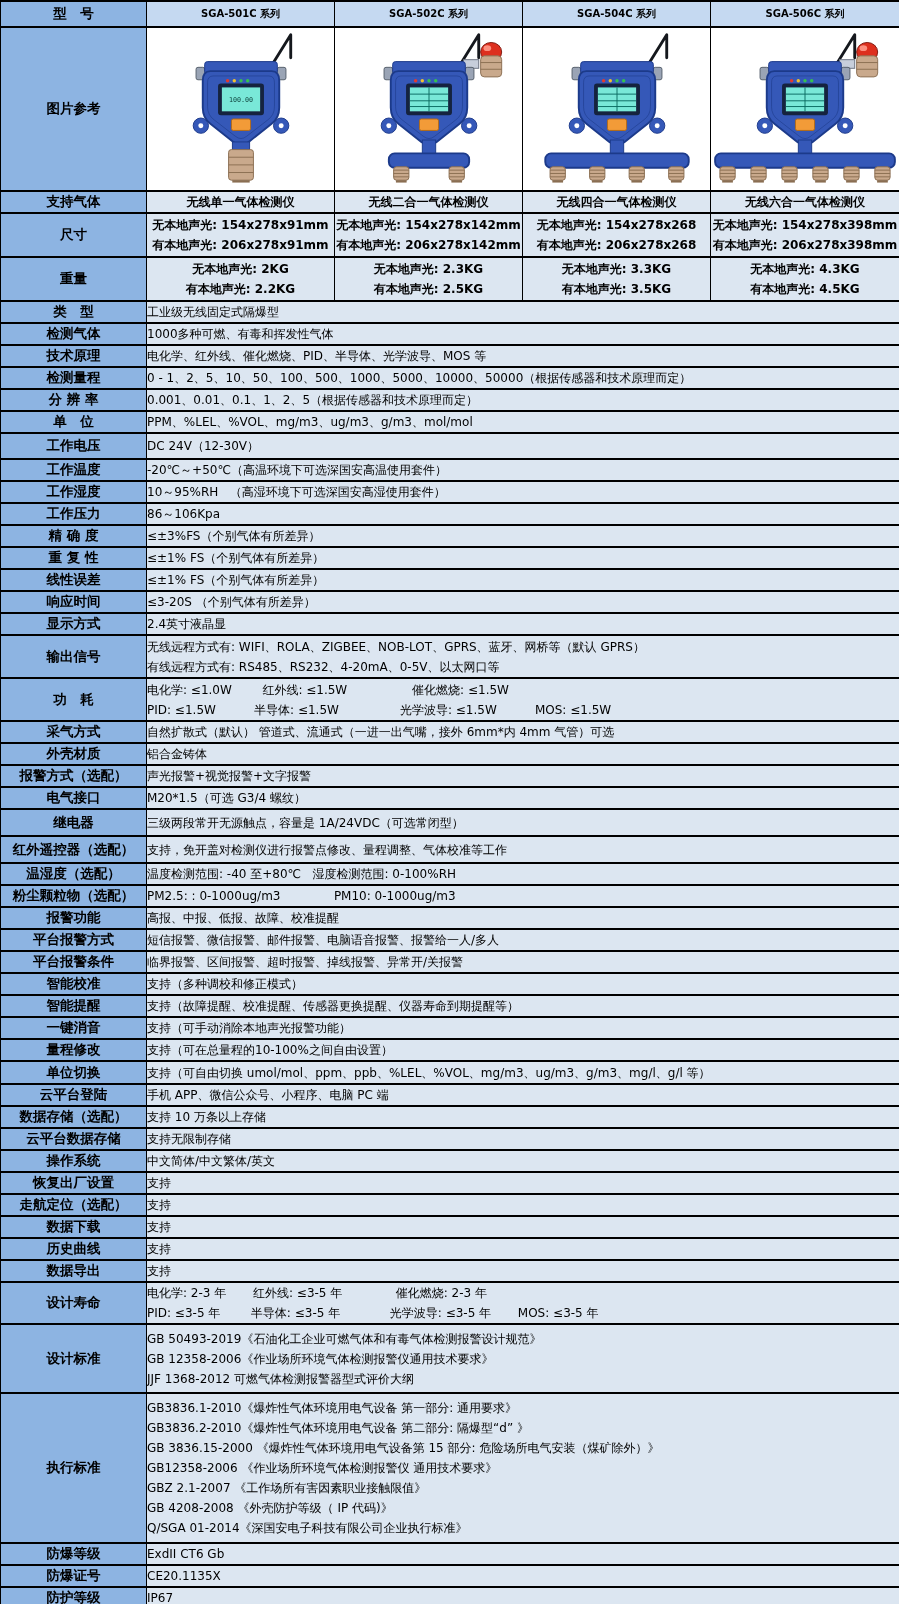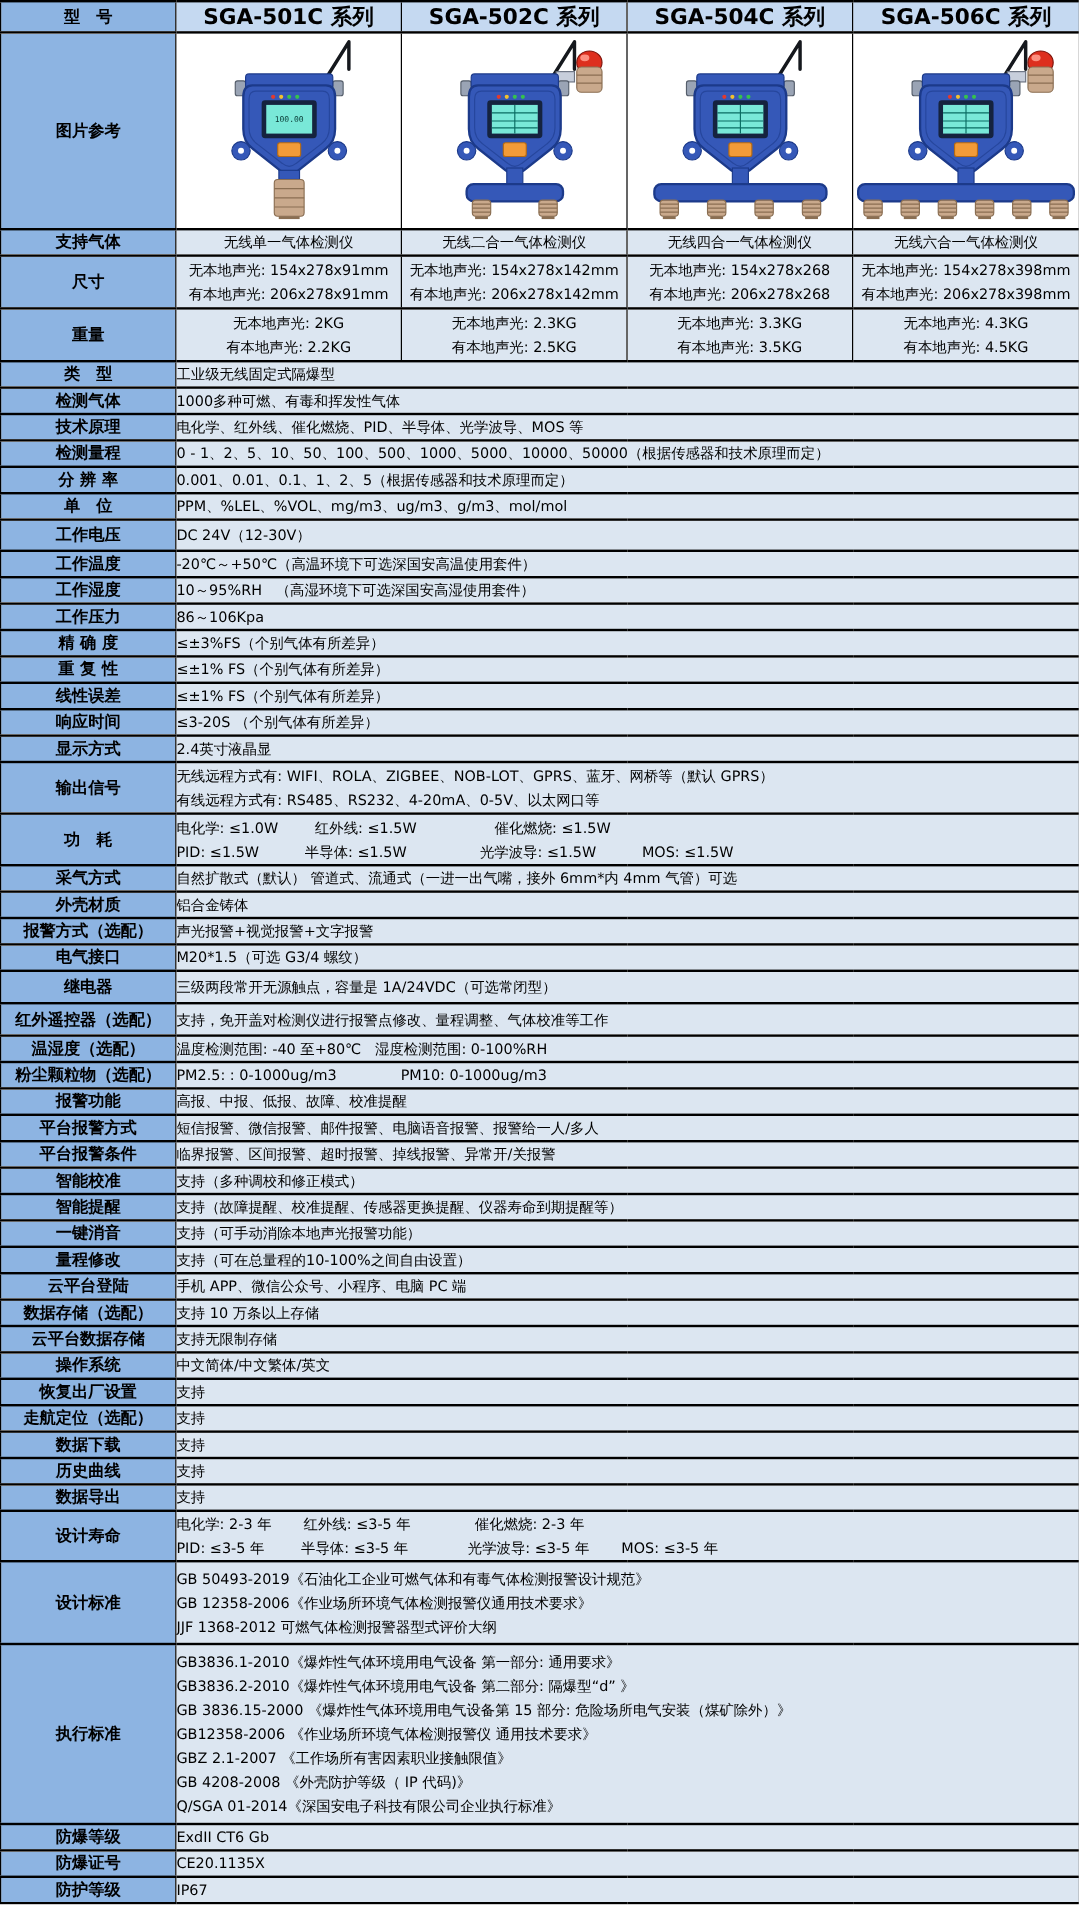--- a/index.html
+++ b/index.html
@@ -12,26 +12,26 @@
     border-top-width:2px; border-bottom-width:2px;
     padding:0; overflow:hidden;
   }
   .label-cell {
     background:var(--label-bg,#8DB4E2);
     font-weight:bold; text-align:center; vertical-align:middle;
     font-size:13.5px; padding:0 2px;
   }
   .model-cell {
     background:var(--header-bg,#C5D9F1);
-    font-weight:bold; vertical-align:middle; font-size:18px;
+    font-weight:bold; vertical-align:middle; font-size:10px;
   }
   .image-cell { background:#fff; text-align:center; vertical-align:middle; }
   .value-cell {
     background:var(--cell-bg,#DCE6F1);
-    text-align:center; vertical-align:middle; font-size:12px;
+    text-align:center; vertical-align:middle; font-size:12px;font-weight:bold;
   }
   .spec-cell {
     background:var(--cell-bg,#DCE6F1);
     text-align:left; vertical-align:middle; font-size:12px; padding:1px 8px;
   }
   .line { line-height:20px; white-space:pre-wrap; }
   .value-cell .line { line-height:20px; }
 </style>
 </head>
 <body>
@@ -527,20 +527,26 @@
           <td class="spec-cell" colspan="4">
             <div class="line">支持（可手动消除本地声光报警功能）</div>
           </td>
         </tr>
         <tr style="height: 21px;">
           <td class="label-cell">量程修改</td>
           <td class="spec-cell" colspan="4">
             <div class="line">支持（可在总量程的10-100%之间自由设置）</div>
           </td>
         </tr>
+        <tr style="height: 23px;">
+          <td class="label-cell">单位切换</td>
+          <td class="spec-cell" colspan="4">
+            <div class="line">支持（可自由切换 umol/mol、ppm、ppb、%LEL、%VOL、mg/m3、ug/m3、g/m3、mg/l、g/l 等）</div>
+          </td>
+        </tr>
         <tr style="height: 21px;">
           <td class="label-cell">云平台登陆</td>
           <td class="spec-cell" colspan="4">
             <div class="line">手机 APP、微信公众号、小程序、电脑 PC 端</div>
           </td>
         </tr>
         <tr style="height: 20px;">
           <td class="label-cell">数据存储（选配）</td>
           <td class="spec-cell" colspan="4">
             <div class="line">支持 10 万条以上存储</div>

